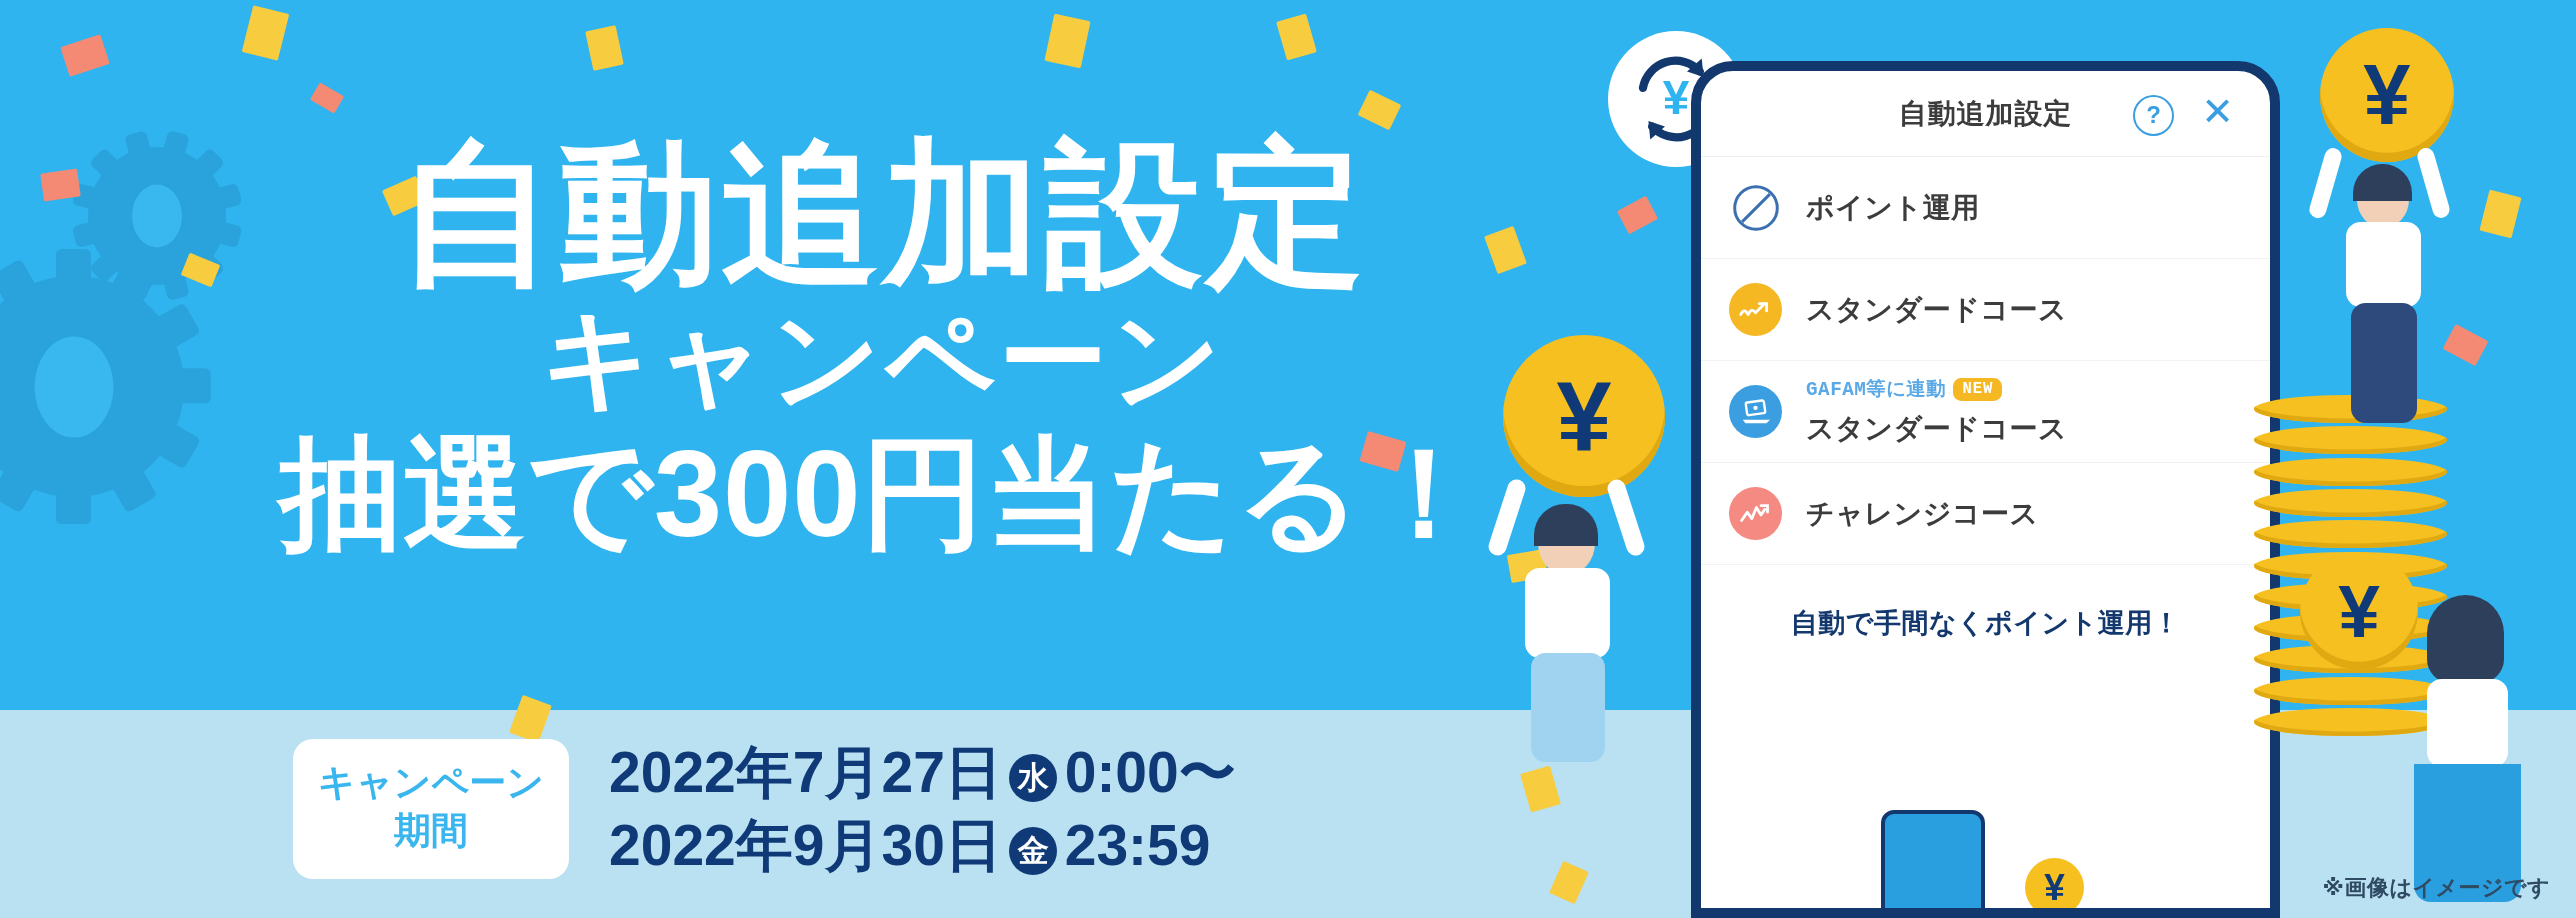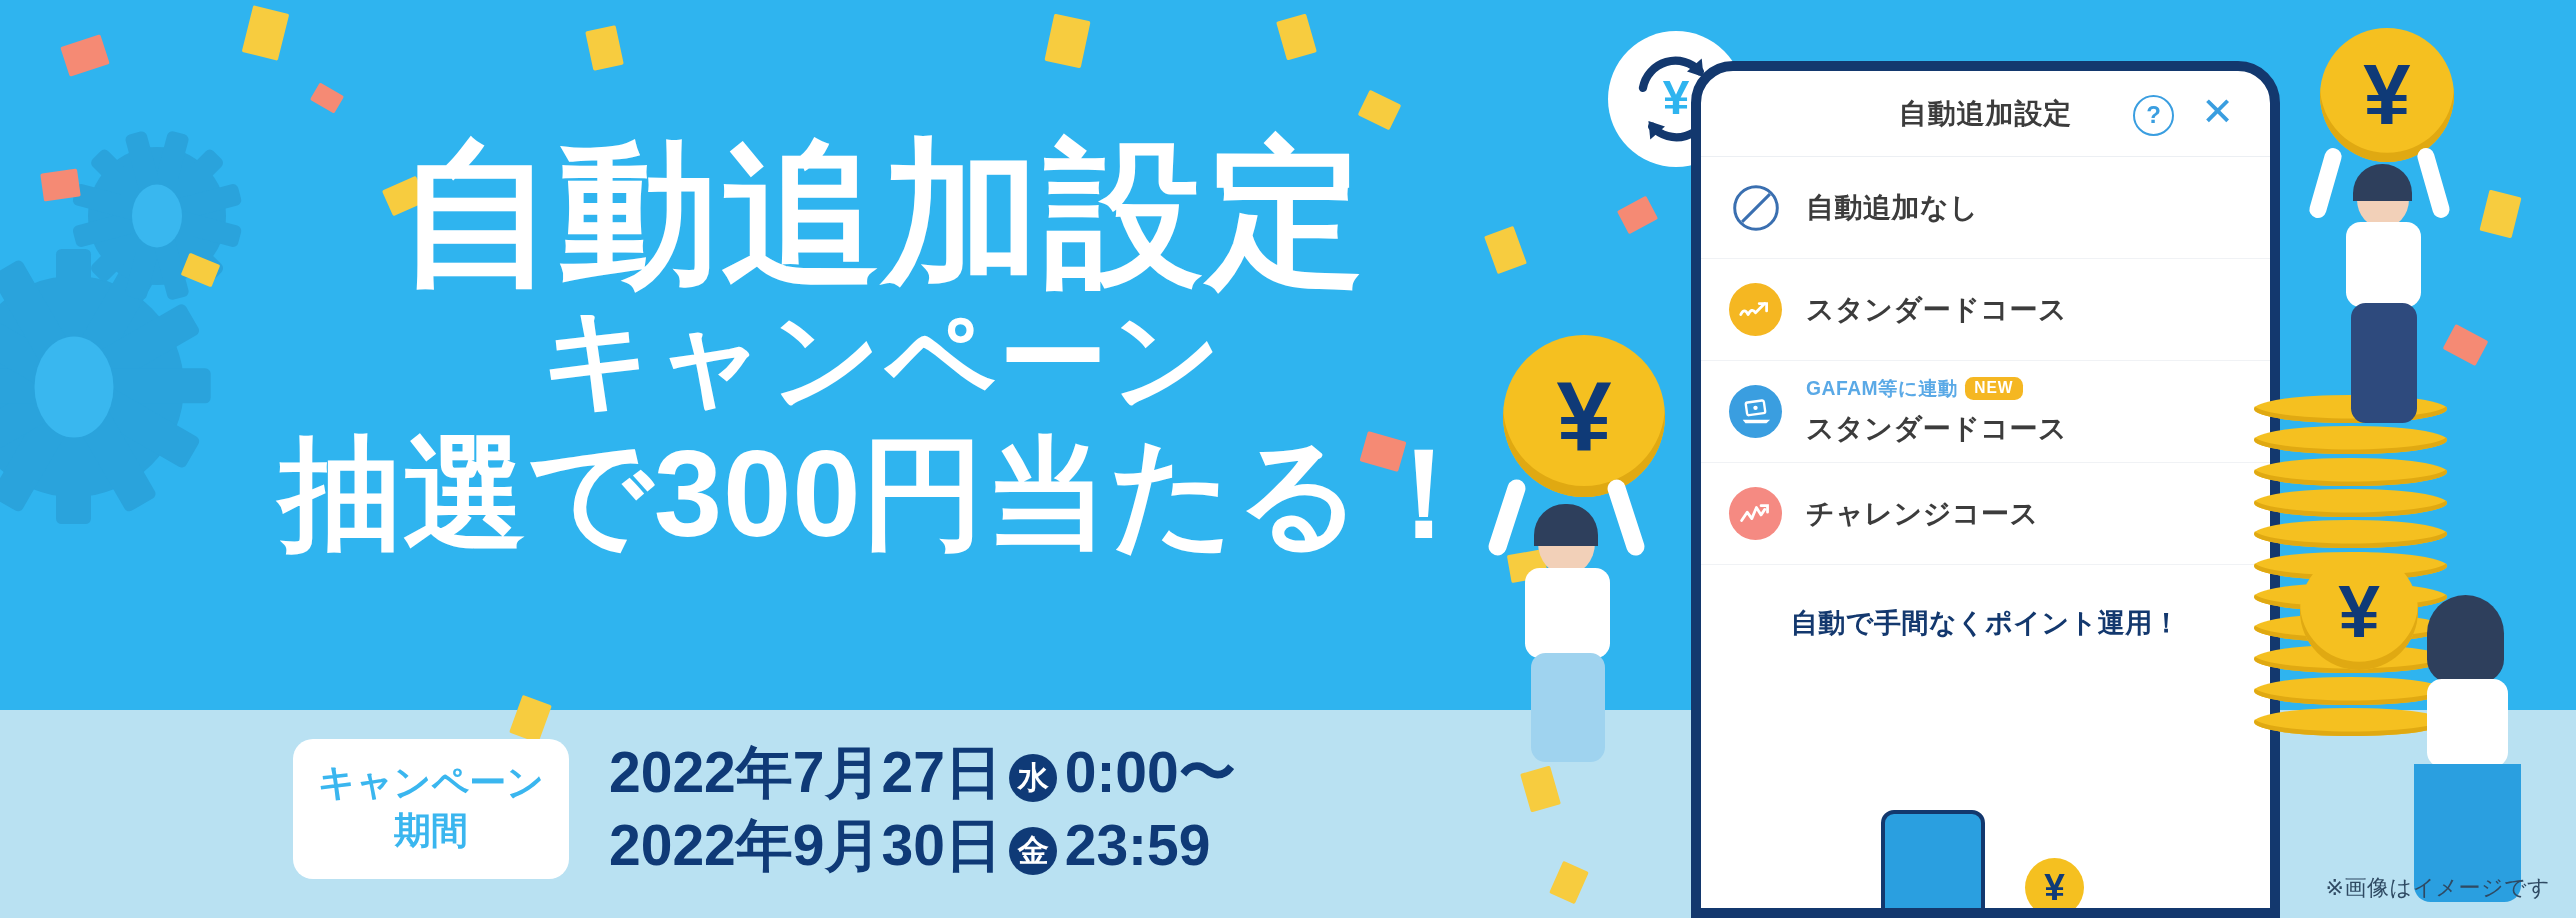--- a/index.html
+++ b/index.html
@@ -177,21 +177,21 @@
     padding:0 28px;
     border-bottom:1.8px solid #f0f2f5;
     position:relative;
   }
   .row-ico{
     width:53px;height:53px;border-radius:50%;
     flex:0 0 53px;margin-right:24px;
     display:flex;align-items:center;justify-content:center;
   }
   .row-txt{color:#3c3c3c;font-size:28px;font-weight:bold;letter-spacing:0.5px;}
-  .row-sub{color:#5aa9e6;font-size:19.3px;font-weight:bold;display:block;margin-bottom:8px;}
+  .row-sub{color:#5aa9e6;font-size:19.3px;font-weight:bold;display:block;margin-bottom:8px;font-family:Liberation Mono, monospace;}
   .badge-new{
     display:inline-block;background:#f5b722;color:#ffffff;
     font-size:15.6px;font-weight:bold;border-radius:8.3px;
     padding:1.8px 9.2px 2.8px;margin-left:7.4px;vertical-align:1.8px;letter-spacing:0.9px;
   }
   .check{
     position:absolute;right:37px;top:35px;
     color:#35b35b;font-size:35px;font-weight:bold;
   }
   .inline-help{
@@ -225,21 +225,21 @@
   .coin-stack i{
     position:absolute;left:0;
     width:100%;height:28px;border-radius:50%;
     background:#f5c020;box-shadow:inset 0 -4.6px 0 #e0a912;
   }
   .person{position:absolute;}
   .p-head{position:absolute;border-radius:50%;}
   .p-body{position:absolute;border-radius:14.7px;}
   .disclaimer{
     position:absolute;right:26px;bottom:14.7px;
-    color:#2f4a63;font-size:22px;letter-spacing:0.5px;
+    color:#2f4a63;font-size:22px;letter-spacing:0.5px;font-weight:bold;
   }
 </style>
 </head>
 <body>
 
 <div class="banner">
 
   <div class="bg-top"></div>
   <div class="bg-bottom"></div>
 
@@ -326,21 +326,21 @@
       <span class="phone-close">✕</span>
     </div>
 
     <div class="row">
       <span class="row-ico">
         <svg width="50" height="50" viewBox="0 0 54 54">
             <circle cx="27" cy="27" r="23" fill="none" stroke="#3a6fb0" stroke-width="3.2"></circle>
             <line x1="12" y1="42" x2="42" y2="12" stroke="#3a6fb0" stroke-width="3.2"></line>
           </svg>
       </span>
-      <span class="row-txt">自動追加なし</span>
+      <span class="row-txt">ポイント運用</span>
     </div>
 
 
     <div class="row">
       <span class="row-ico" style="background:#f5b722;">
         <svg width="37" height="28" viewBox="0 0 40 30">
             <path d="M4 20 q4 -8 8 0 q4 -8 8 -2 l10 -10" fill="none" stroke="#fff" stroke-width="3" stroke-linecap="round" stroke-linejoin="round"></path>
             <path d="M24 8 h8 v8" fill="none" stroke="#fff" stroke-width="3" stroke-linecap="round"></path>
           </svg>
       </span>

